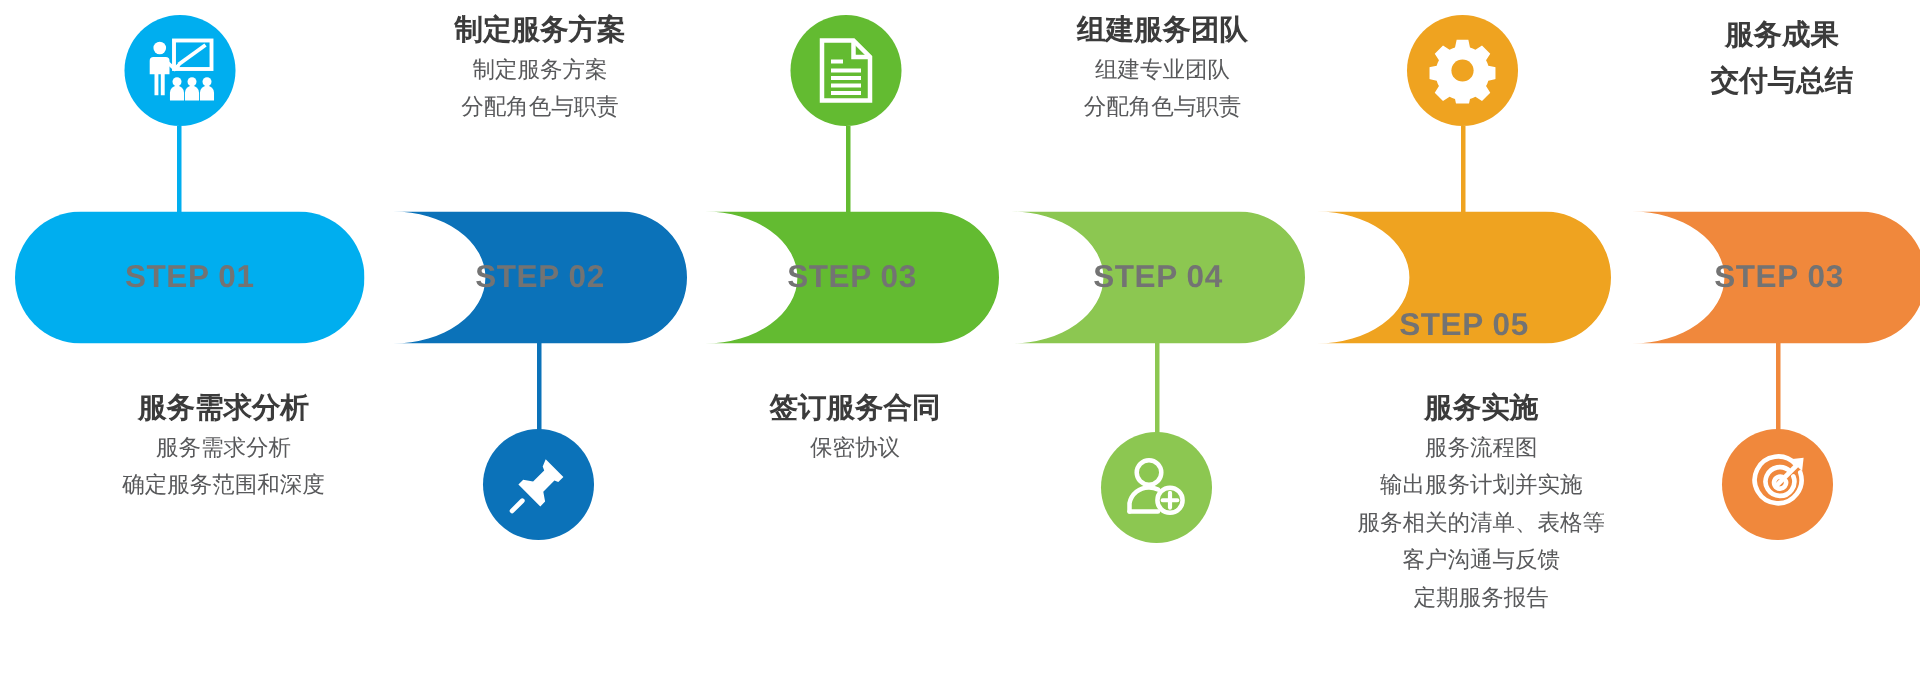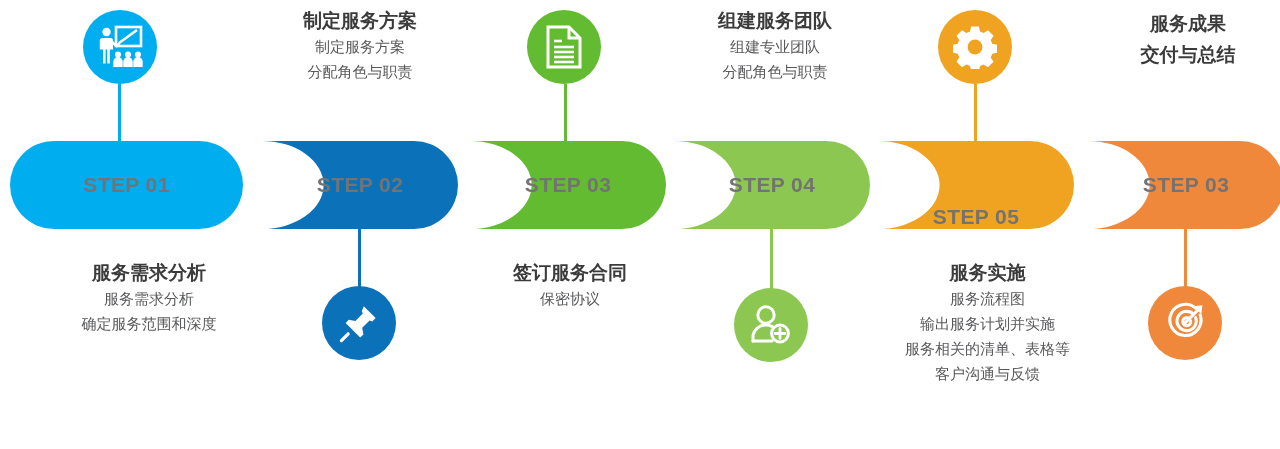--- a/index.html
+++ b/index.html
@@ -181,20 +181,21 @@
     </svg>
     <span class="lbl">STEP 05</span>
   </div>
 
   <div class="txt" style="left:865px;top:260px;width:245px;">
     <div class="t-title">服务实施</div>
     <div class="t-line">服务流程图</div>
     <div class="t-line">输出服务计划并实施</div>
     <div class="t-line">服务相关的清单、表格等</div>
     <div class="t-line">客户沟通与反馈</div>
+    <div class="t-line">定期服务报告</div>
   </div>
 
   <div class="txt title-only" style="left:1068px;top:8px;width:240px;">
     <div class="t-title">服务成果</div>
     <div class="t-title">交付与总结</div>
   </div>
 
   <div class="chevron" style="left:1088px;width:196px;">
     <svg viewBox="0 0 196 88" preserveAspectRatio="none">
       <path d="M0,0 H152 a44,44 0 0 1 0,88 H0 a56,40 0 0 0 0,-88 Z" fill="#F0883C"></path>

